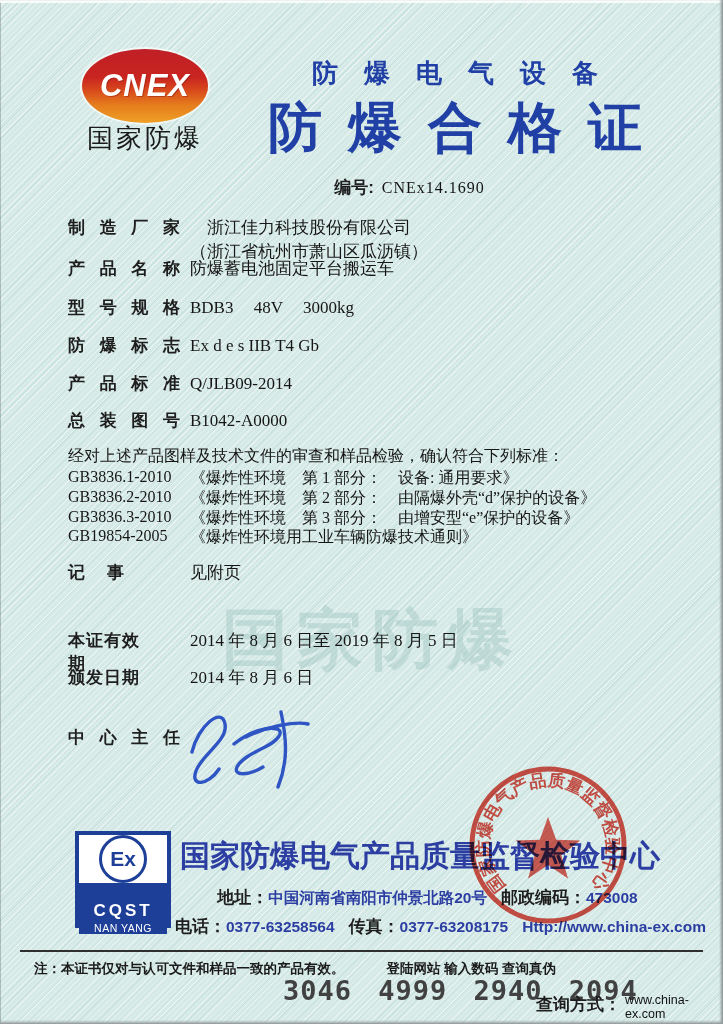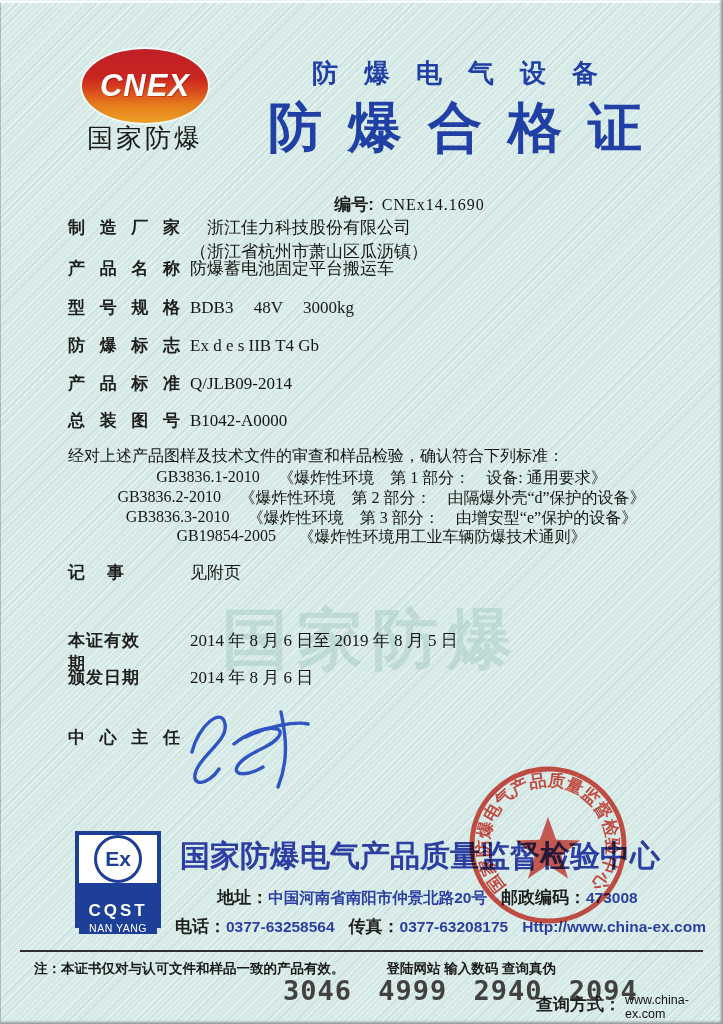--- a/index.html
+++ b/index.html
@@ -22,51 +22,51 @@
     display:flex;align-items:center;justify-content:center;
     box-shadow:0 0 0 2px rgba(255,255,255,0.65);}
   .cnex-text{color:#fff;font-weight:bold;font-style:italic;font-size:31px;letter-spacing:1px;
     text-shadow:1px 1px 0 rgba(120,20,10,0.4);}
   .cnex-caption{position:absolute;left:74px;top:121px;width:142px;text-align:center;
     font-size:26px;letter-spacing:3px;color:#1b1b1b;font-weight:500;}
   .titles{position:absolute;left:230px;top:0;width:450px;text-align:center;color:#2140a6;}
   .doc-type{position:absolute;top:56px;width:100%;font-size:26px;font-weight:bold;letter-spacing:26px;margin-left:13px;}
   .main-title{position:absolute;top:92px;width:100%;font-size:54px;font-weight:bold;letter-spacing:26px;margin-left:13px;white-space:nowrap;}
   .cert-no{position:absolute;left:0;right:0;top:176px;display:flex;justify-content:center;padding-left:96px;
-    font-size:16px;color:#141414;align-items:baseline;gap:8px;margin-top:17px;}
+    font-size:16px;color:#141414;align-items:baseline;gap:8px;}
   .cert-no .lab{font-weight:bold;}
   .cert-no .num{font-family:"Liberation Serif",serif;letter-spacing:1px;}
 
   
   .row{position:absolute;left:68px;right:28px;display:flex;align-items:flex-start;}
   .lab{flex:none;font-weight:bold;font-size:17px;color:#1e1e1e;}
   .w112{width:112px;margin-right:10px;}
   .justify-chars{display:flex;justify-content:space-between;}
   .val{font-family:"Liberation Serif",serif;font-size:17px;color:#161616;line-height:24px;text-align:center;}
   .val .l2{display:block;}
   .model{word-spacing:16px;}
   .r-f0{top:216px}.r-f1{top:257px}.r-f2{top:296px}.r-f3{top:334px}.r-f4{top:372px}.r-f5{top:409px}
   .r-intro{top:446px}
-  .std{position:absolute;left:68px;right:28px;display:flex;font-family:"Liberation Serif",serif;font-size:16px;color:#161616;justify-content:center;}
+  .std{position:absolute;left:68px;right:28px;display:flex;font-family:"Liberation Serif",serif;font-size:16px;color:#161616;}
   .std .code{width:122px;flex:none;}
   .r-s0{top:468px}.r-s1{top:488px}.r-s2{top:508px}.r-s3{top:527px}
   .intro{font-family:"Liberation Serif",serif;font-size:16px;color:#161616;}
   .r-remarks{top:561px}
   .w56{width:56px;margin-right:66px;}
   .r-valid{top:629px}.r-issued{top:666px}
   .w88{width:88px;margin-right:34px;letter-spacing:1px;}
   .r-director{top:726px}
 
   .watermark{position:absolute;left:222px;top:595px;font-size:66px;font-weight:bold;letter-spacing:9px;
     color:rgba(127,174,168,0.28);white-space:nowrap;}
 
   .signature{position:absolute;left:178px;top:694px;}
 
   
-  .badge{position:absolute;left:75px;top:831px;width:86px;height:97px;background:#fff;
+  .badge{position:absolute;left:75px;top:831px;width:96px;height:97px;background:#fff;
     border:4px solid #1d3f98;box-sizing:border-box;display:flex;flex-direction:column;}
   .badge-top{height:50px;display:flex;align-items:center;justify-content:center;}
   .badge-circle{width:42px;height:42px;border:3px solid #1d3f98;border-radius:50%;
     display:flex;align-items:center;justify-content:center;color:#1d3f98;font-weight:bold;font-size:21px;}
   .badge-bottom{flex:1;background:#1d3f98;color:#fff;text-align:center;padding-top:18px;}
   .badge-acronym{font-size:17px;letter-spacing:3px;font-weight:bold;}
   .badge-city{font-size:10.5px;letter-spacing:0.5px;margin-top:1px;}
   .org-name{position:absolute;left:180px;top:836px;width:500px;font-family:"Liberation Serif",serif;
     font-weight:bold;font-size:30px;color:#2c3ea2;white-space:nowrap;}
   .org-line{position:absolute;left:175px;width:505px;text-align:center;font-weight:bold;

